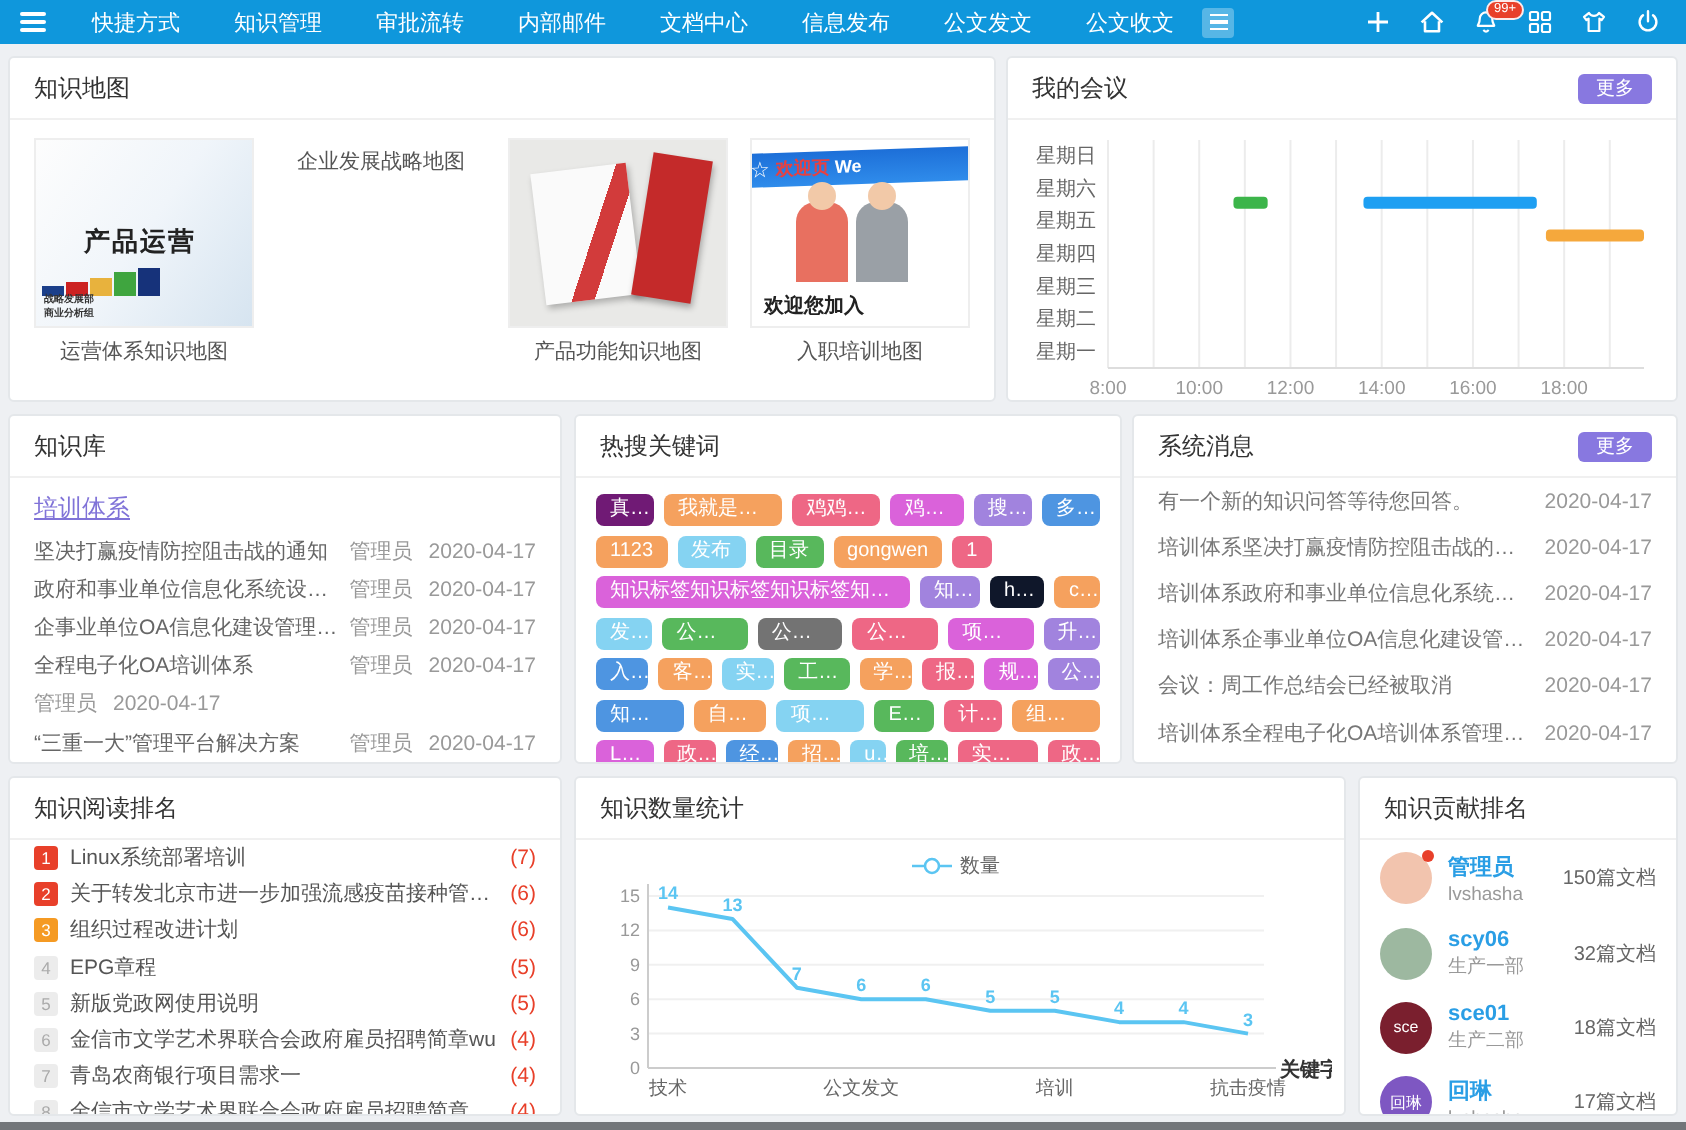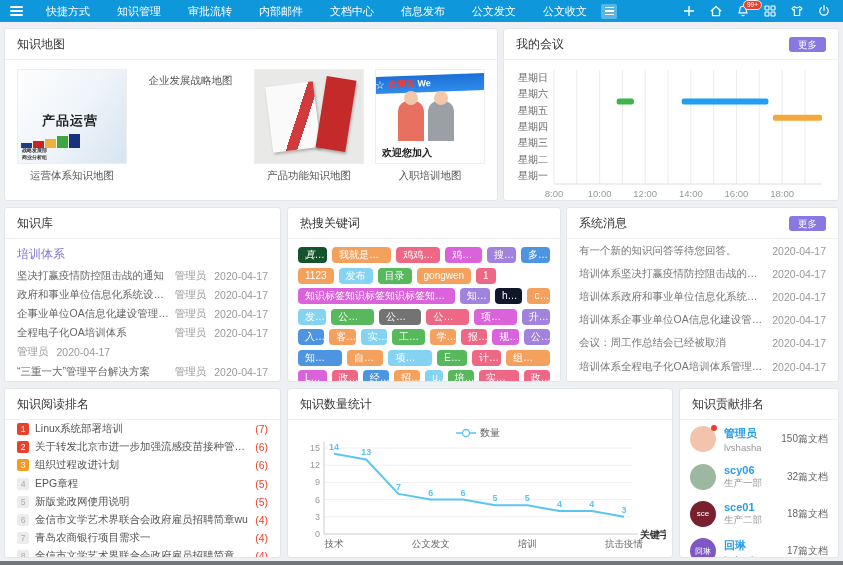--- a/index.html
+++ b/index.html
@@ -62,21 +62,21 @@
   .t3 .h1,.t3 .h2 { position:absolute; bottom:58px; width:14px; height:14px; border-radius:50%; background:#f2c9a8; }
   .t3 .h1 { left:28px; } .t3 .h2 { left:58px; }
   .t3 .welcome { position:absolute; bottom:3px; left:6px; font-size:10px; font-weight:bold; color:#222; white-space:nowrap; }
 
   
   #card-meet { left:503px; top:28px; width:336px; height:173px; }
   .meet-body { padding:4px 6px 0; }
 
   
   #card-kb { left:4px; top:207px; width:277px; height:175px; }
-  .kb-link { display:inline-block; margin:7px 12px 3px; font-size:12px; color:#8073d8; cursor:pointer; }
+  .kb-link { display:inline-block; margin:7px 12px 3px; font-size:12px; color:#8073d8; text-decoration:underline; cursor:pointer; }
   .kb-row { display:flex; align-items:center; padding:2.6px 12px; font-size:10.5px; color:#666; cursor:pointer; }
   .kb-title { flex:1; white-space:nowrap; overflow:hidden; text-overflow:ellipsis; margin-right:6px; }
   .kb-author { color:#999; margin-right:8px; }
   .kb-date { color:#999; }
 
   
   #card-tags { left:287px; top:207px; width:274px; height:175px; }
   .tags-body { padding:8px 10px; }
   .tag-row { display:flex; gap:5px; margin-bottom:4.5px; }
   .tag { color:#fff; font-size:10px; line-height:1; padding:3px 7px; border-radius:4px; white-space:nowrap;
@@ -306,21 +306,21 @@
       <div class="kb-row"></div>
     </div>
 </div>
 
 <div class="card" id="card-tags">
   <div class="card-h">
       <span>热搜关键词</span>
     </div>
   <div class="tags-body" id="tags-body">
       <div class="tag-row">
-        <span class="tag" style="background: #14532d; font-style: italic;">真的</span>
+        <span class="tag" style="background: #701a75;">真的</span>
         <span class="tag" style="background: rgb(245, 161, 94);">我就是一个点</span>
         <span class="tag" style="background: rgb(238, 103, 133);">鸡鸡鸡鸡</span>
         <span class="tag" style="background: rgb(218, 98, 218);">鸡鸡鸡</span>
         <span class="tag" style="background: rgb(161, 131, 222);">搜索</span>
         <span class="tag" style="background: rgb(78, 149, 225);">多大</span>
       </div>
       <div class="tag-row">
         <span class="tag" style="background: rgb(245, 161, 94);">1123</span>
         <span class="tag" style="background: rgb(133, 211, 242);">发布</span>
         <span class="tag" style="background: rgb(88, 184, 92);">目录</span>

